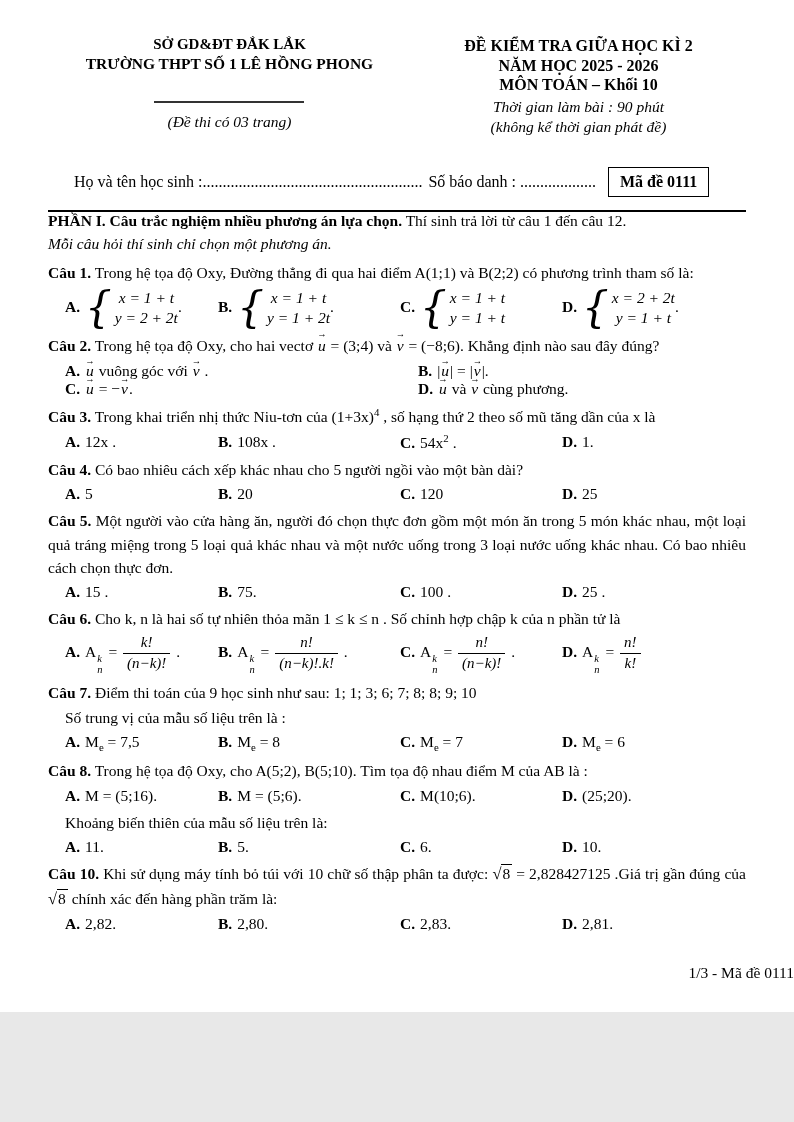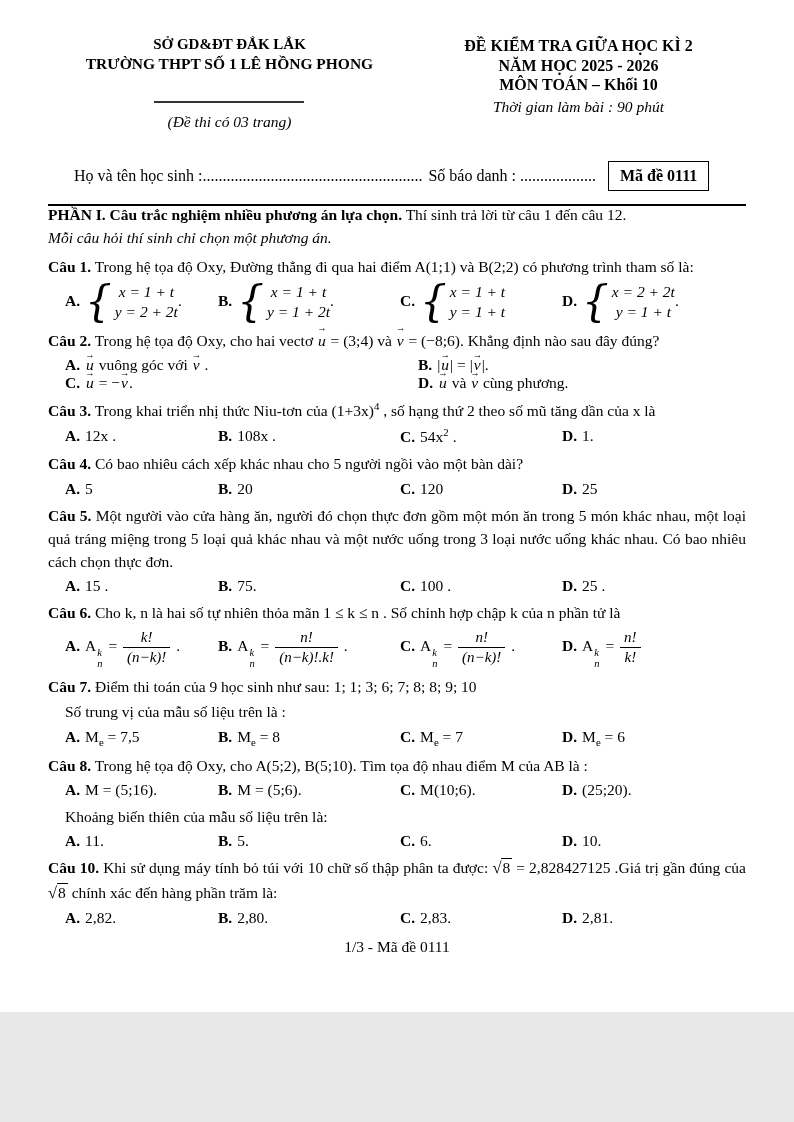--- a/index.html
+++ b/index.html
@@ -57,39 +57,40 @@
   .supsub { display:inline-flex; flex-direction:column; vertical-align:-5px;
             font-size:0.68em; line-height:1.05; font-style:italic; margin:0 2px 0 1px; text-align:left; }
   .sqrt { white-space:nowrap; }
   .sqrt .sign { font-size:1.06em; }
   .sqrt .rad { border-top:1.3px solid #000; padding:0 2px 0 1px; }
   .vec { position:relative; display:inline-block; padding:0 1px; }
   .vec .vl { font-style:italic; }
   .vec .va { position:absolute; left:0; right:0; top:-0.52em; font-size:0.6em;
              text-align:center; line-height:1; font-style:normal; }
   
-  .footer { position:absolute; left:0; right:0; bottom:56px; text-align:center; font-size:15.5px; }
+  .footer { position:absolute; left:0; right:0; bottom:30px; text-align:right; font-size:15.5px; }
 </style>
 </head>
 <body>
 
 <div class="page">
 
   <div class="header">
     <div class="h-left">
       <div class="l1">SỞ GD&amp;ĐT ĐẮK LẮK</div>
       <div class="l2">TRƯỜNG THPT SỐ 1 LÊ HỒNG PHONG</div>
       <div class="h-rule"></div>
       <div class="h-note">(Đề thi có 03 trang)</div>
     </div>
     <div class="h-right">
       <div class="t">ĐỀ KIỂM TRA GIỮA HỌC KÌ 2</div>
       <div class="t">NĂM HỌC 2025 - 2026</div>
       <div class="t">MÔN TOÁN – Khối 10</div>
       <div class="it first">Thời gian làm bài : 90 phút</div>
+      <div class="it">(không kể thời gian phát đề)</div>
     </div>
   </div>
 
   <div class="student-row">
     <span class="lbl">Họ và tên học sinh :.......................................................</span>
     <span class="sbd">Số báo danh : ...................</span>
     <span class="code-box">Mã đề 0111</span>
   </div>
 
   <div class="sep"></div>

